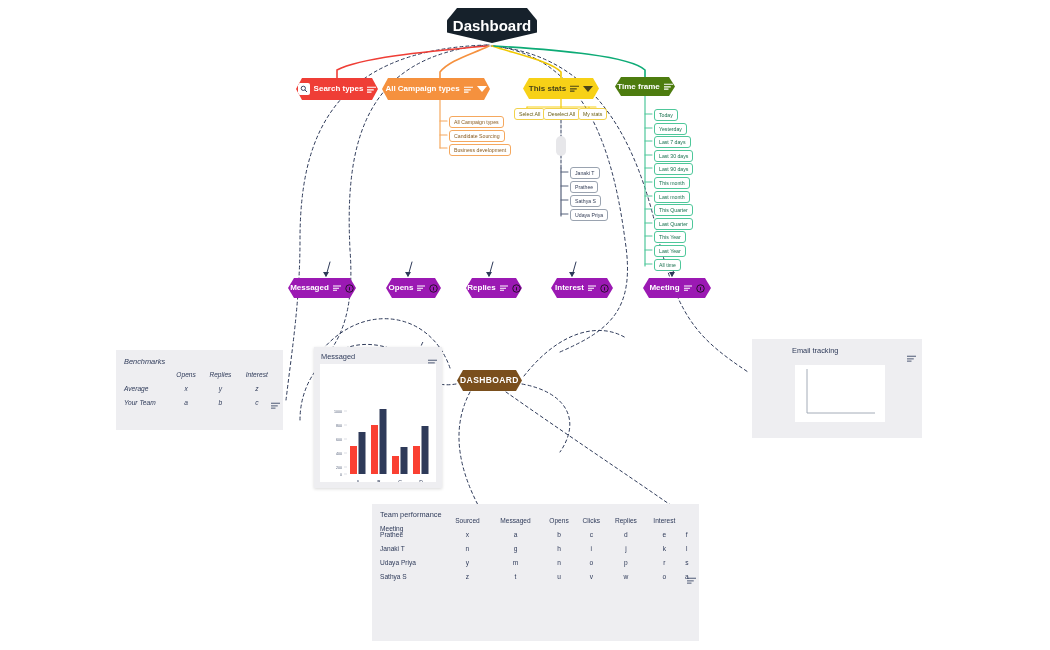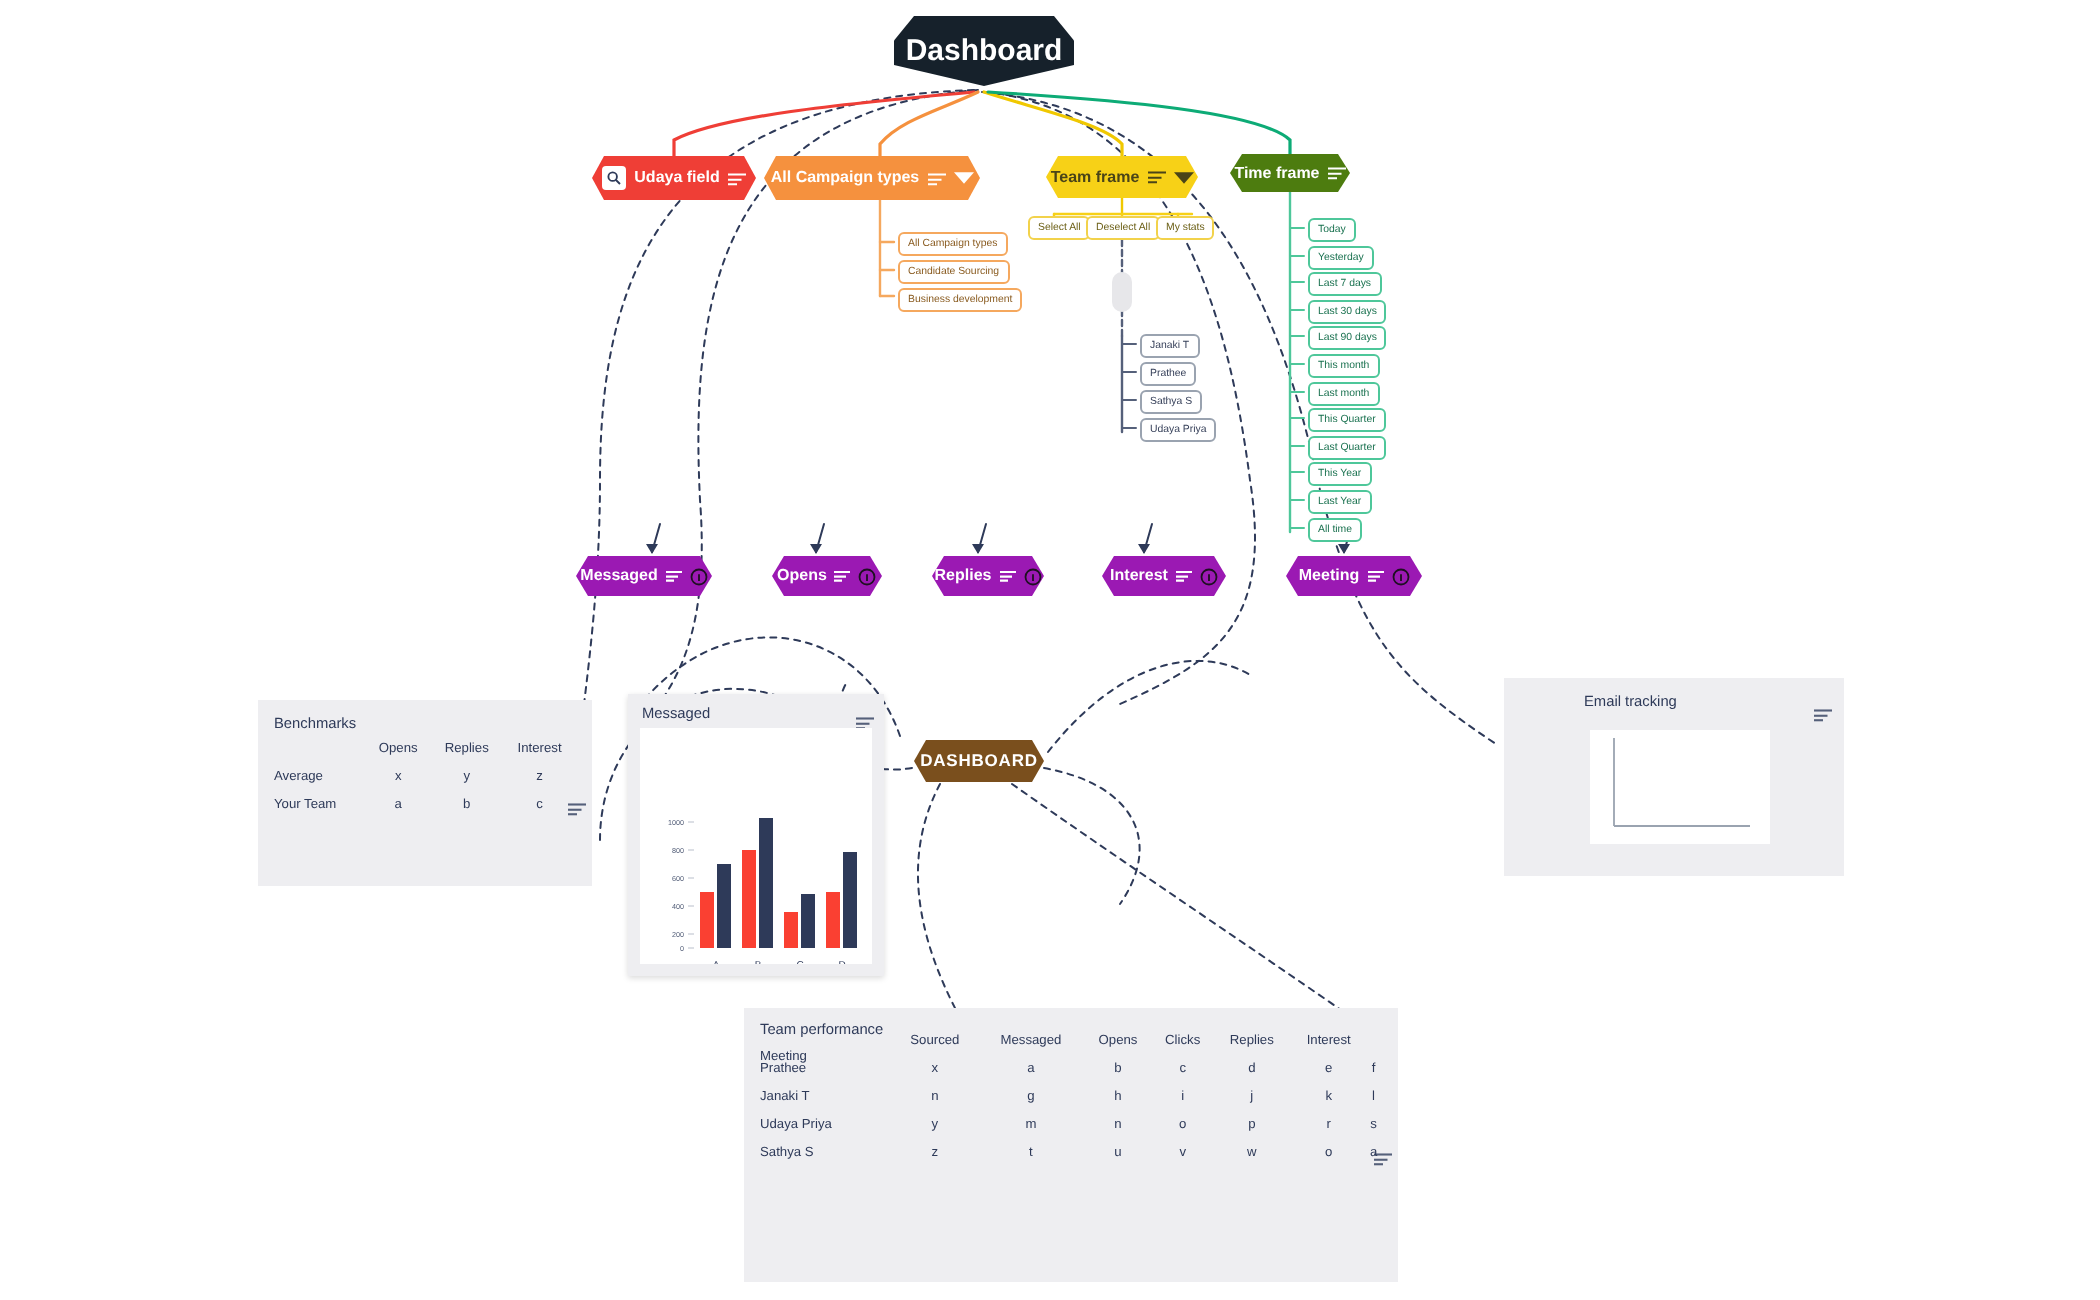--- a/index.html
+++ b/index.html
@@ -44,21 +44,21 @@
   .chip-orange{border-color:#f5a85e;color:#8a5c21;}
   .chip-green{border-color:#4ec79a;color:#19714f;}
   .chip-yellow{border-color:#f2d24b;color:#6d6118;}
   .chip-gray{border-color:#9aa3b0;color:#37415a;}
 
   
   .panel{position:absolute;background:#eeeef1;}
   .panel-title{position:absolute;font-size:7.4px;color:#2e3a59;}
   .panel-menu{position:absolute;}
 
-  .p-bench{left:129px;top:350px;width:167px;height:93px;}
+  .p-bench{left:116px;top:350px;width:167px;height:80px;font-style:italic;}
   .p-contacts{left:314px;top:347px;width:128px;height:141px;background:#eeeef1;
      box-shadow:0 1px 3px rgba(0,0,0,.15);}
   .p-contacts .plot{position:absolute;left:6px;top:17px;width:116px;height:118px;background:#fff;}
   .p-groups{left:546px;top:328px;width:139px;height:141px;background:#eeeef1;
      box-shadow:0 1px 3px rgba(0,0,0,.15);}
   .p-groups .plot{position:absolute;left:6px;top:17px;width:127px;height:118px;background:#fff;}
   .p-email{left:752px;top:339px;width:170px;height:99px;}
   .p-email .plot{position:absolute;left:43px;top:26px;width:90px;height:57px;background:#fff;}
   .p-team{left:372px;top:504px;width:327px;height:137px;}
 
@@ -138,21 +138,21 @@
     <span class="lbl">Dashboard</span>
   </div>
 
   <div class="hex node-search">
     <span class="searchbox ic">
       <svg width="8" height="8" viewBox="0 0 12 12">
           <circle cx="5" cy="5" r="3.2" fill="none" stroke="#2e3a59" stroke-width="1.4"></circle>
           <line x1="7.3" y1="7.3" x2="10.5" y2="10.5" stroke="#2e3a59" stroke-width="1.4"></line>
         </svg>
     </span>
-    <span class="lbl">Udaya field</span>
+    <span class="lbl">Search types</span>
     <span class="ic">
       <svg width="9" height="7" viewBox="0 0 12 9">
           <line x1="0" y1="1.5" x2="12" y2="1.5" stroke="#ffffff" stroke-width="1.4"></line>
           <line x1="0" y1="5" x2="9" y2="5" stroke="#ffffff" stroke-width="1.4"></line>
           <line x1="0" y1="8" x2="6" y2="8" stroke="#ffffff" stroke-width="1.4"></line>
         </svg>
     </span>
   </div>
 
   <div class="hex node-campaign">
@@ -165,21 +165,21 @@
         </svg>
     </span>
     <span class="ic">
       <svg width="10" height="8" viewBox="0 0 12 9">
           <path d="M0 1 L12 1 L6 8 Z" fill="#ffffff"></path>
         </svg>
     </span>
   </div>
 
   <div class="hex node-team">
-    <span class="lbl">Team frame</span>
+    <span class="lbl">This stats</span>
     <span class="ic">
       <svg width="9" height="7" viewBox="0 0 12 9">
           <line x1="0" y1="1.5" x2="12" y2="1.5" stroke="#4a4418" stroke-width="1.4"></line>
           <line x1="0" y1="5" x2="9" y2="5" stroke="#4a4418" stroke-width="1.4"></line>
           <line x1="0" y1="8" x2="6" y2="8" stroke="#4a4418" stroke-width="1.4"></line>
         </svg>
     </span>
     <span class="ic">
       <svg width="10" height="8" viewBox="0 0 12 9">
           <path d="M0 1 L12 1 L6 8 Z" fill="#4a4418"></path>

